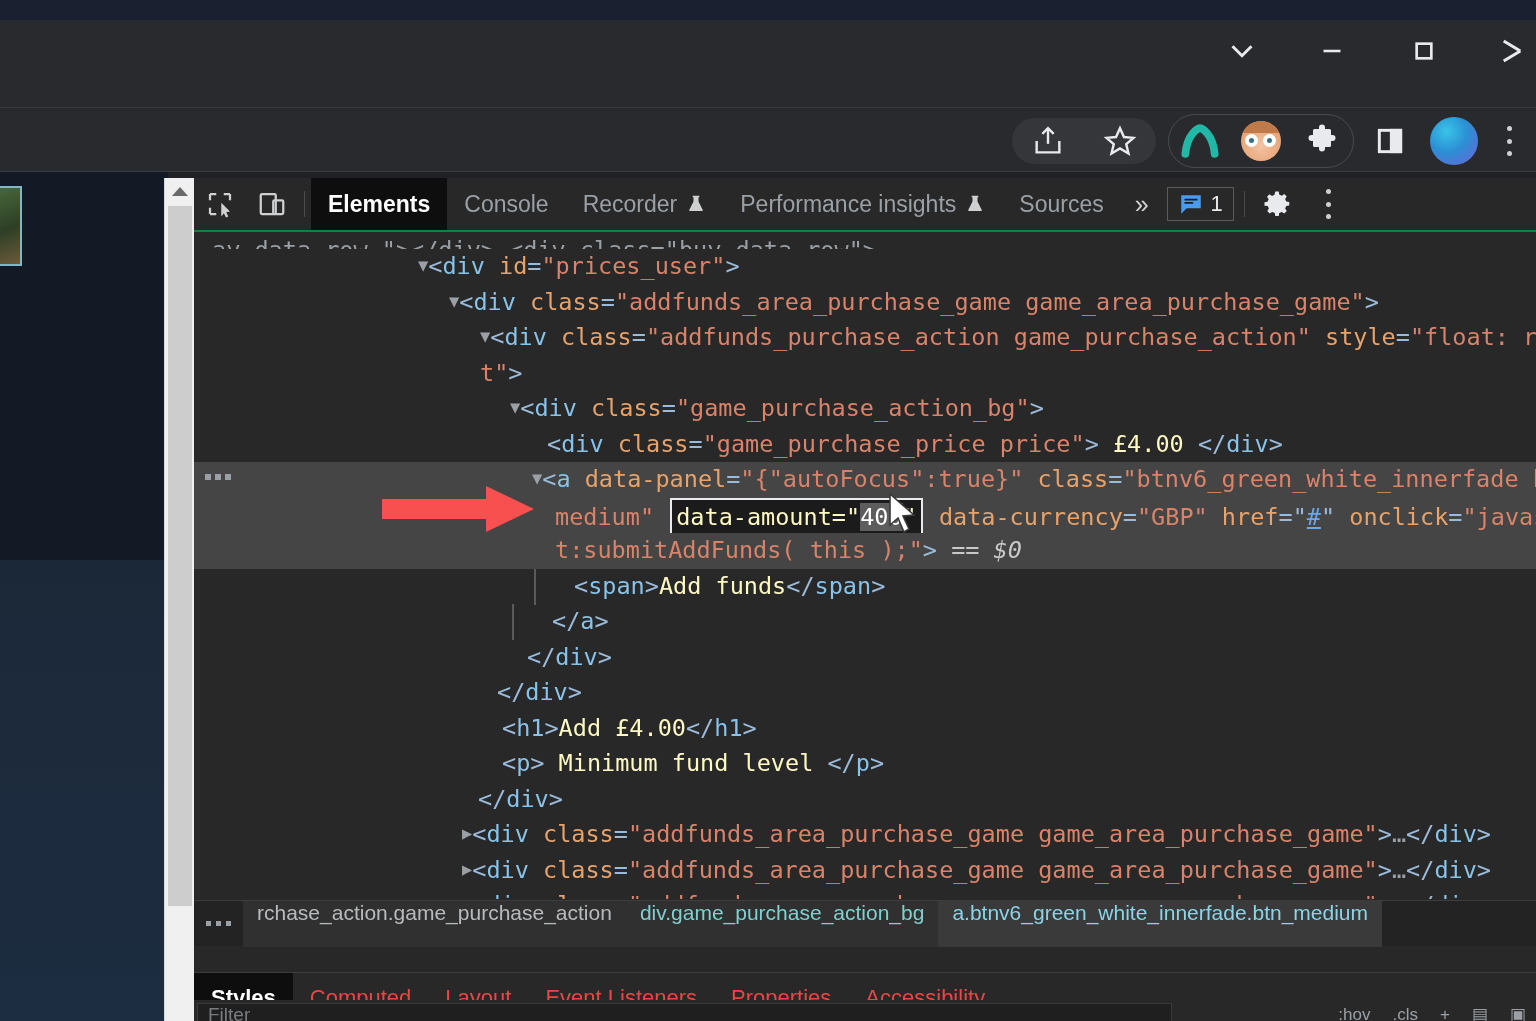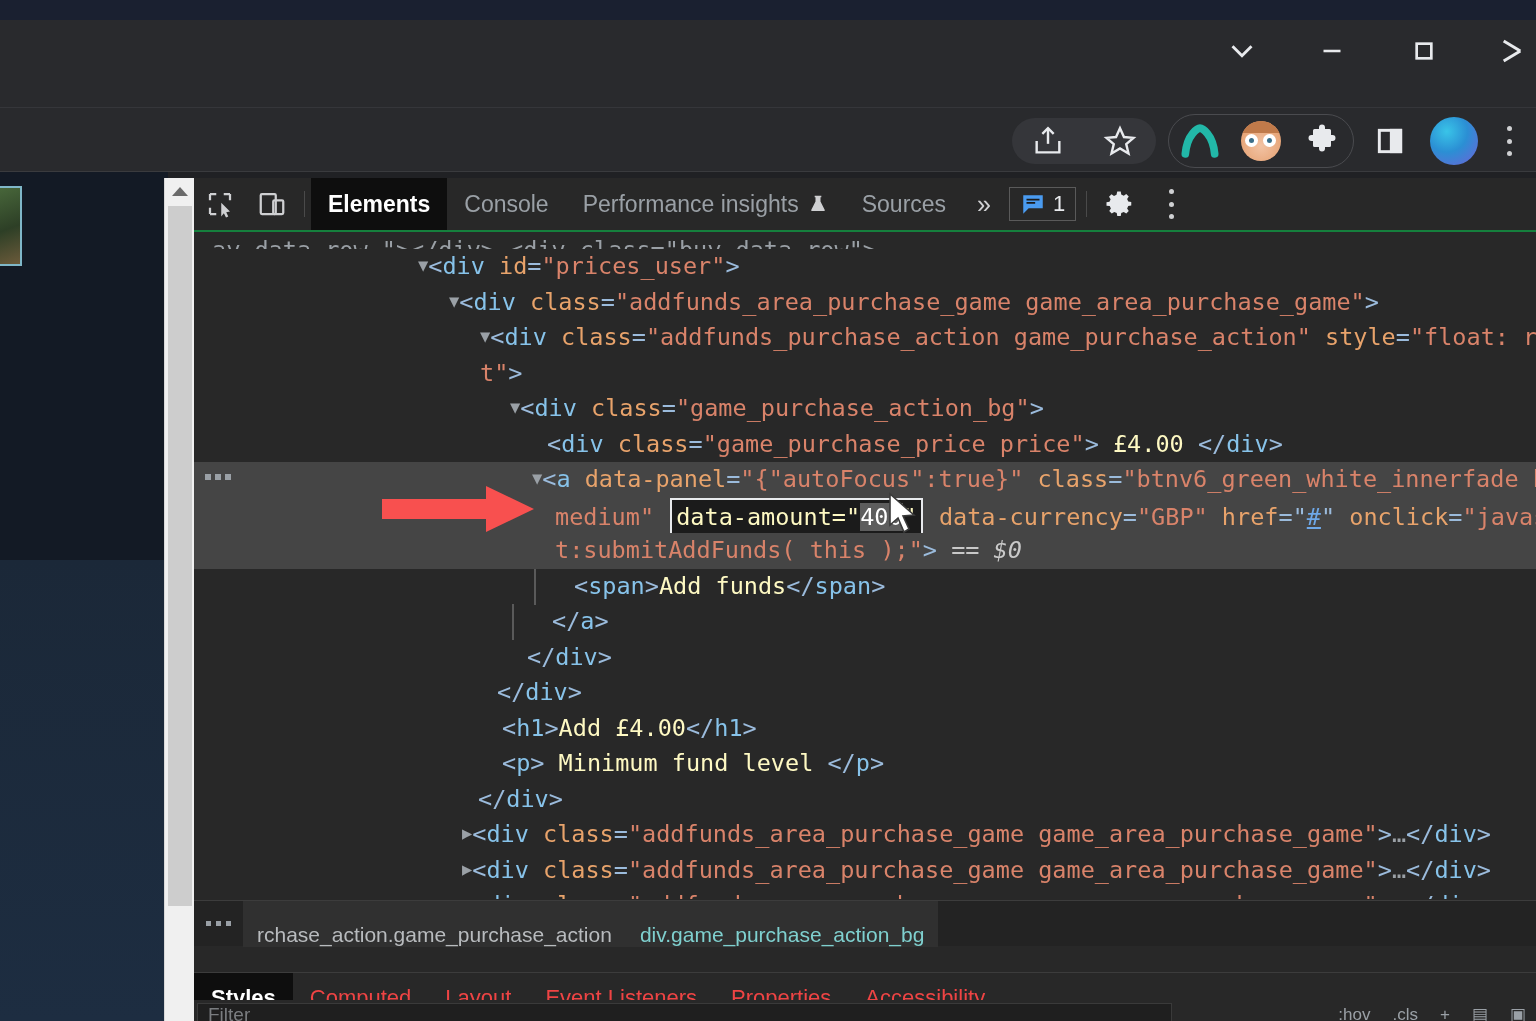--- a/index.html
+++ b/index.html
@@ -105,21 +105,21 @@
   .amount-box { display: inline-block; border: 2px solid #e8eaed; background: #1b1b1b;
                 padding: 0 4px; margin: 0 2px; }
   .amount-sel { background: #5d5d5d; color: #ffffff; }
 
   
   .dt-crumbs { position: absolute; left: 0; top: 722px; width: 1342px; height: 46px;
                background: #232323; border-top: 1px solid #3c3c3c;
                display: flex; align-items: center; font-size: 21px; }
   .crumb-ell { display: flex; gap: 5px; padding: 0 12px; }
   .crumb-ell i { width: 5px; height: 5px; background: #9aa0a6; display: block; }
-  .crumb { height: 46px; display: flex; align-items: flex-end; padding: 0 14px;
+  .crumb { height: 46px; display: flex; align-items: flex-start; padding: 0 14px;
            color: #b8bbbe; white-space: nowrap; background: #303030; }
   .crumb.teal { color: #7fd0cf; }
   .crumb.active { color: #8bd4e8; background: #3a3a3a; }
 
   
   .dt-panetabs { position: absolute; left: 0; top: 794px; width: 1342px; height: 52px;
                  background: #282828; border-top: 1px solid #3c3c3c; border-bottom: 1px solid #3c3c3c;
                  display: flex; align-items: stretch; }
   .pt { display: flex; align-items: center; padding: 0 17px; font-size: 22px; color: #ef4444;
         white-space: nowrap; }
@@ -251,20 +251,28 @@
           <rect x="13" y="9" width="8" height="11" rx="1"></rect>
         </svg>
       </div>
       <div class="dt-vsep"></div>
 
       <div class="dt-tab active">
         <span>Elements</span>
       </div>
       <div class="dt-tab">
         <span>Console</span>
+      </div>
+      <div class="dt-tab">
+        <span>Recorder</span>
+        <span class="flask">
+          <svg width="20" height="24" viewBox="0 0 24 24" fill="#cfd0d2">
+            <path d="M8 2h8v2h-1v5l5 10a1 1 0 0 1-.9 1.5H4.9A1 1 0 0 1 4 19l5-10V4H8z"></path>
+          </svg>
+        </span>
       </div>
       <div class="dt-tab">
         <span>Performance insights</span>
         <span class="flask">
           <svg width="20" height="24" viewBox="0 0 24 24" fill="#cfd0d2">
             <path d="M8 2h8v2h-1v5l5 10a1 1 0 0 1-.9 1.5H4.9A1 1 0 0 1 4 19l5-10V4H8z"></path>
           </svg>
         </span>
       </div>
       <div class="dt-tab">
@@ -328,20 +336,23 @@
         <i></i>
           <i></i>
           <i></i>
       </div>
       <div class="crumb">
         <span>rchase_action.game_purchase_action</span>
       </div>
       <div class="crumb teal">
         <span>div.game_purchase_action_bg</span>
       </div>
+      <div class="crumb active">
+        <span>a.btnv6_green_white_innerfade.btn_medium</span>
+      </div>
     </div>
 
     <div class="dt-panetabs">
       <div class="pt active">
         <span>Styles</span>
       </div>
       <div class="pt">
         <span>Computed</span>
       </div>
       <div class="pt">

